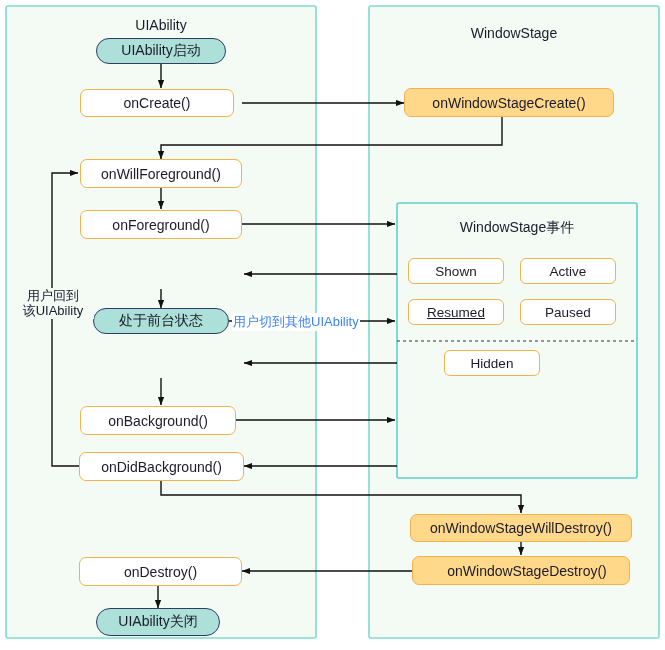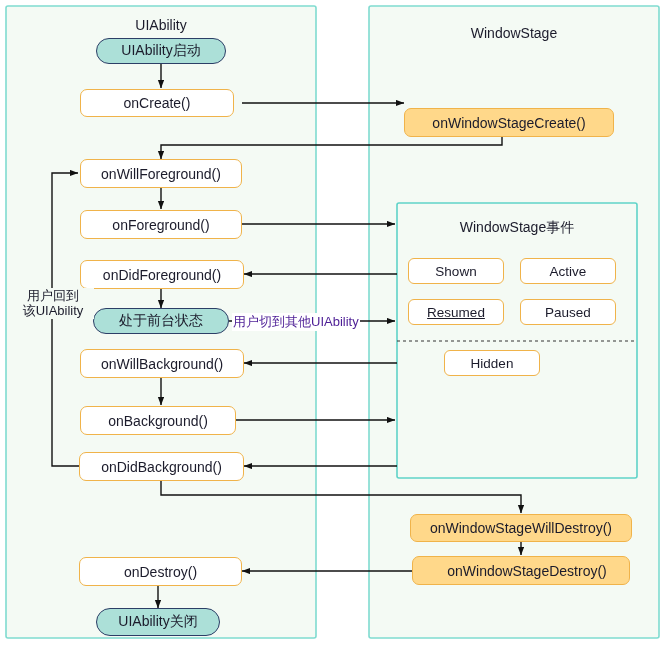--- a/index.html
+++ b/index.html
@@ -93,21 +93,21 @@
     font-size: 13px;
     color: #1b1b2b;
     background: #f4faf4;
     text-align: center;
     line-height: 1.18;
     white-space: nowrap;
   }
   .edge-label-plain {
     position: absolute;
     font-size: 13px;
-    color: #4c1d95;
+    color: #3b82f6;
     background: #ffffff;
     text-align: center;
     white-space: nowrap;
     padding: 0 1px;
   }
 </style>
 </head>
 <body>
 
 <div id="stage">
@@ -164,35 +164,33 @@
   <div class="panel-title" style="left:369px; top:25px; width:290px;">WindowStage</div>
 
   <div class="node node-term" style="left:96px; top:38px; width:130px; height:26px;">UIAbility启动</div>
 
   <div class="node node-proc" style="left:80px; top:89px; width:154px; height:28px;">onCreate()</div>
 
   <div class="node node-proc" style="left:80px; top:159px; width:162px; height:29px;">onWillForeground()</div>
 
   <div class="node node-proc" style="left:80px; top:210px; width:162px; height:29px;">onForeground()</div>
 
-  <div class="node node-proc" style="left:80px; top:260px; width:164px; height:29px;">onDidForeground()</div>
 
   <div class="node node-term" style="left:93px; top:308px; width:136px; height:26px;">处于前台状态</div>
 
-  <div class="node node-proc" style="left:80px; top:349px; width:164px; height:29px;">onWillBackground()</div>
 
   <div class="node node-proc" style="left:80px; top:406px; width:156px; height:29px;">onBackground()</div>
 
   <div class="node node-proc" style="left:79px; top:452px; width:165px; height:29px;">onDidBackground()</div>
 
   <div class="node node-proc" style="left:79px; top:557px; width:163px; height:29px;">onDestroy()</div>
 
   <div class="node node-term" style="left:96px; top:608px; width:124px; height:28px;">UIAbility关闭</div>
 
-  <div class="node node-ws" style="left:404px; top:88px; width:210px; height:29px;margin-top:20px;">onWindowStageCreate()</div>
+  <div class="node node-ws" style="left:404px; top:88px; width:210px; height:29px;">onWindowStageCreate()</div>
 
   <div class="node node-ws" style="left:410px; top:514px; width:222px; height:28px;">onWindowStageWillDestroy()</div>
 
   <div class="node node-ws" style="left:412px; top:556px; width:218px; height:29px;padding-left:12px;">onWindowStageDestroy()</div>
 
   <div class="panel-title" style="left:397px; top:219px; width:240px;">WindowStage事件</div>
 
   <div class="node node-chip" style="left:408px; top:258px; width:96px; height:26px;">Shown</div>
   <div class="node node-chip" style="left:520px; top:258px; width:96px; height:26px;">Active</div>
 

